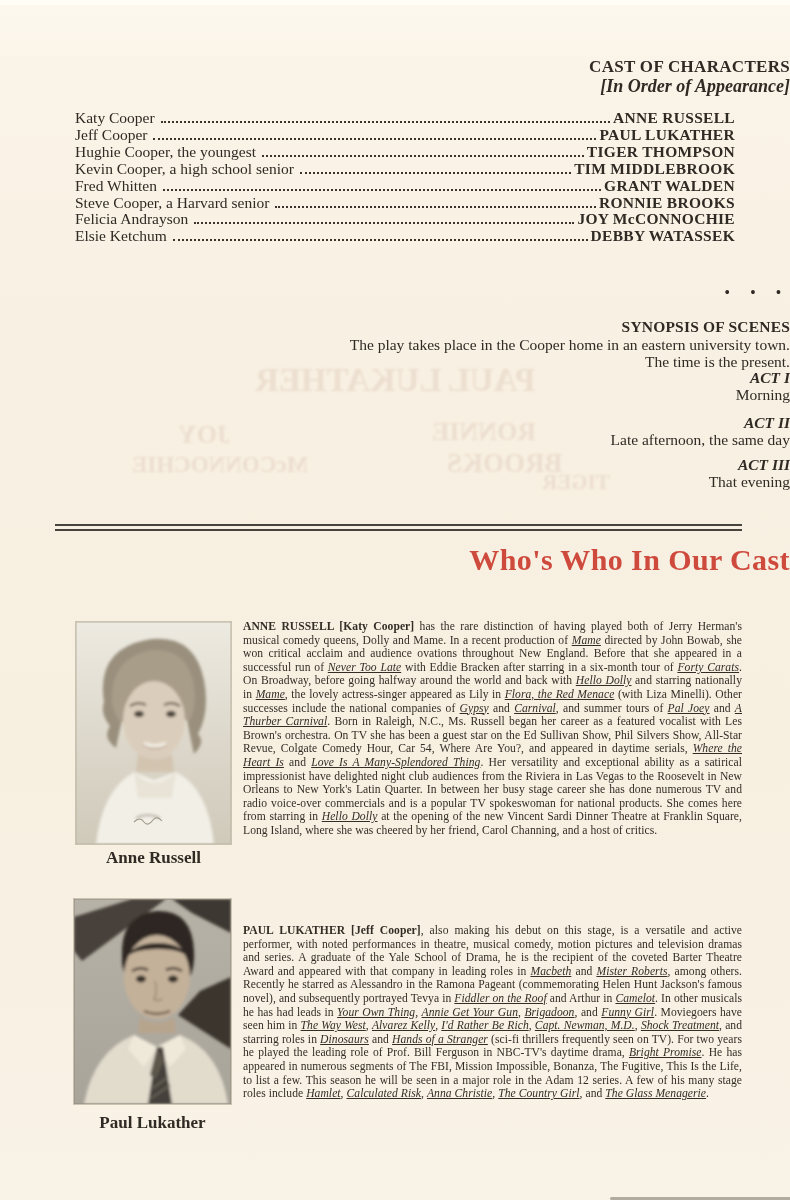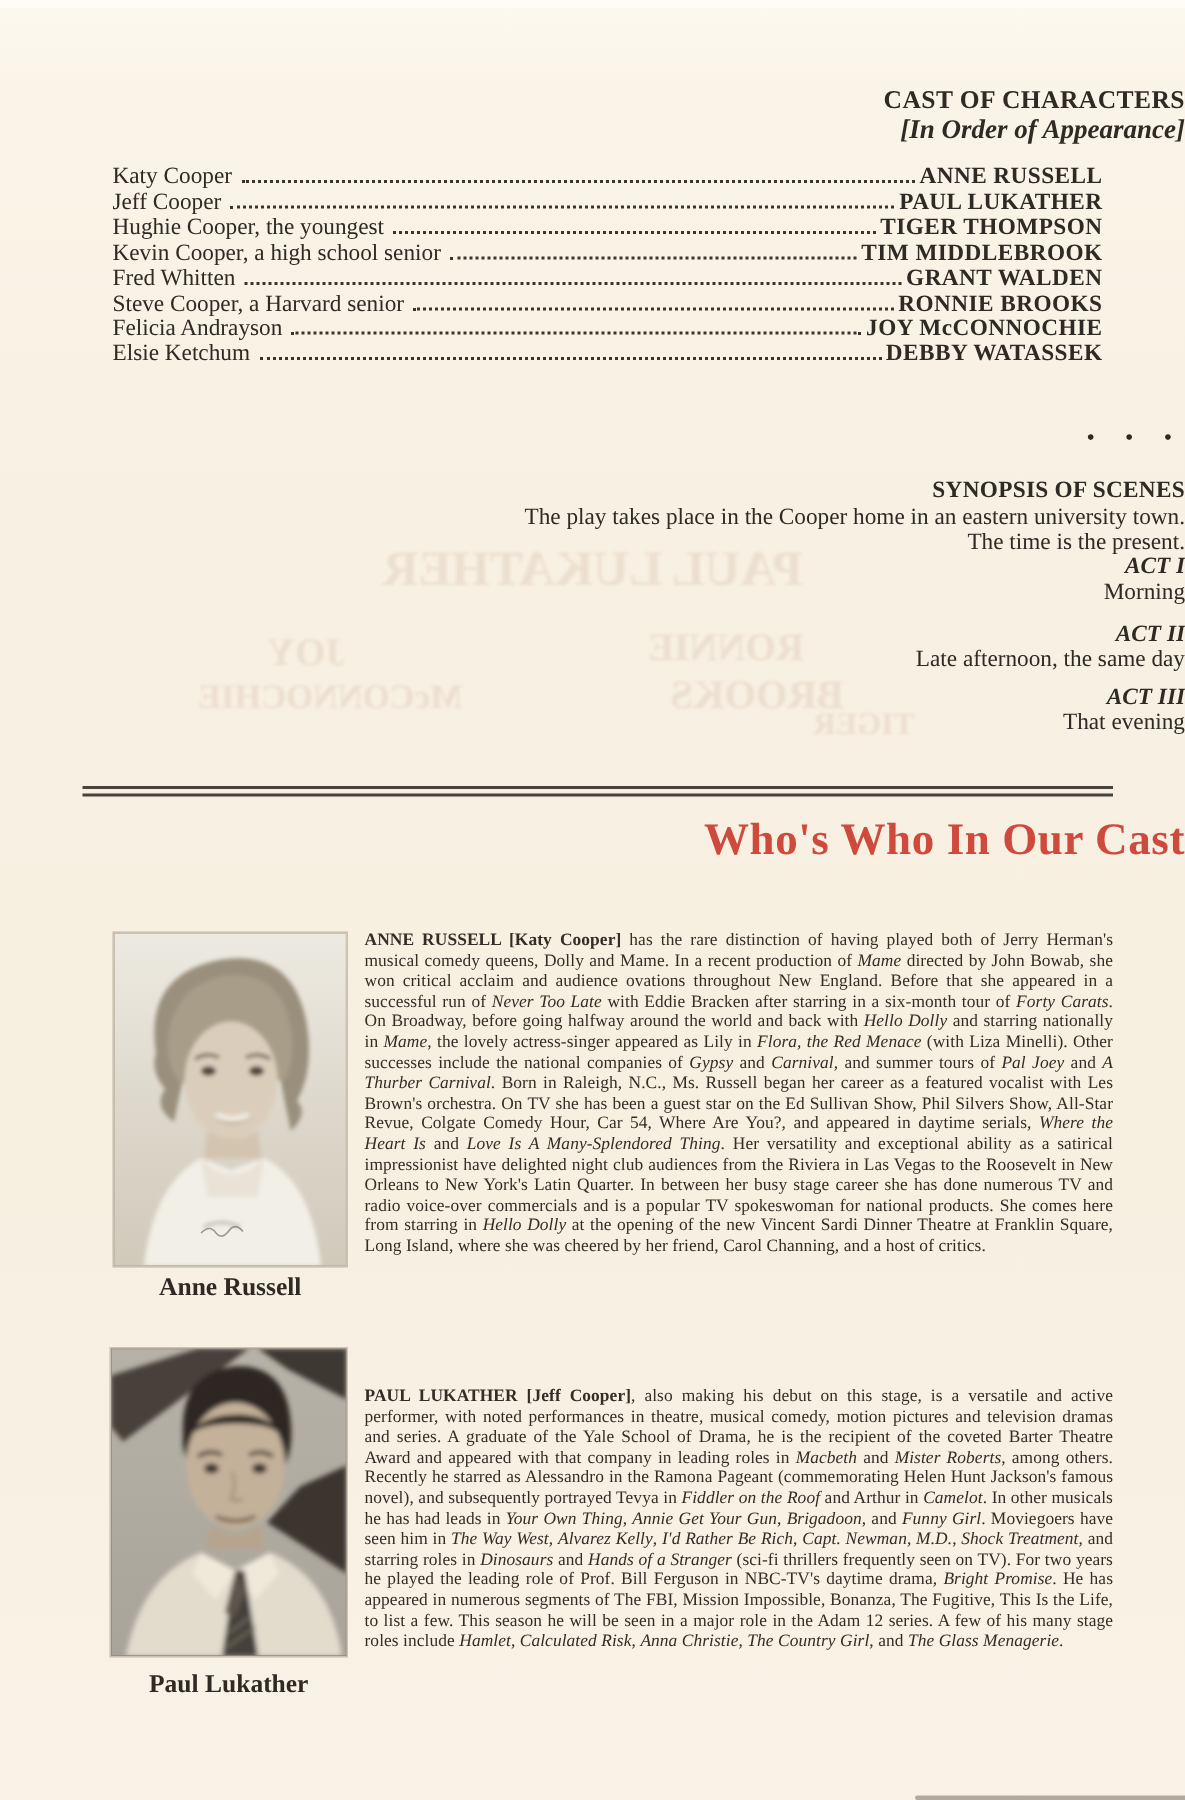--- a/index.html
+++ b/index.html
@@ -55,21 +55,21 @@
   .photo{border:1px solid #cbc3b1;box-shadow:0 0 0 1px rgba(255,255,255,.5) inset;background:#ddd8cc;}
   .photo-anne{left:75px;top:621px;width:155px;height:222px;}
   .caption-anne{left:75px;top:848px;width:157px;text-align:center;font-weight:bold;font-size:17px;}
   .photo-paul{left:73px;top:898px;width:157px;height:205px;}
   .caption-paul{left:73px;top:1113px;width:159px;text-align:center;font-weight:bold;font-size:17px;}
   .bio{width:499px;left:243px;text-align:justify;font-size:11.6px;line-height:13.6px;
        letter-spacing:.05px;color:#332d26;}
   .bio-anne{top:620px;}
   .bio-paul{top:924px;}
   .rt-b{font-weight:bold;}
-  .rt-i{font-style:italic;}
+  .rt-i{font-style:italic;text-decoration:underline;}
   svg{display:block;}
 </style>
 </head>
 <body>
 
 <div class="abs top-strip"></div>
 
 <div class="abs center cast-title">CAST OF CHARACTERS</div>
 <div class="abs center cast-subtitle">[In Order of Appearance]</div>
 

